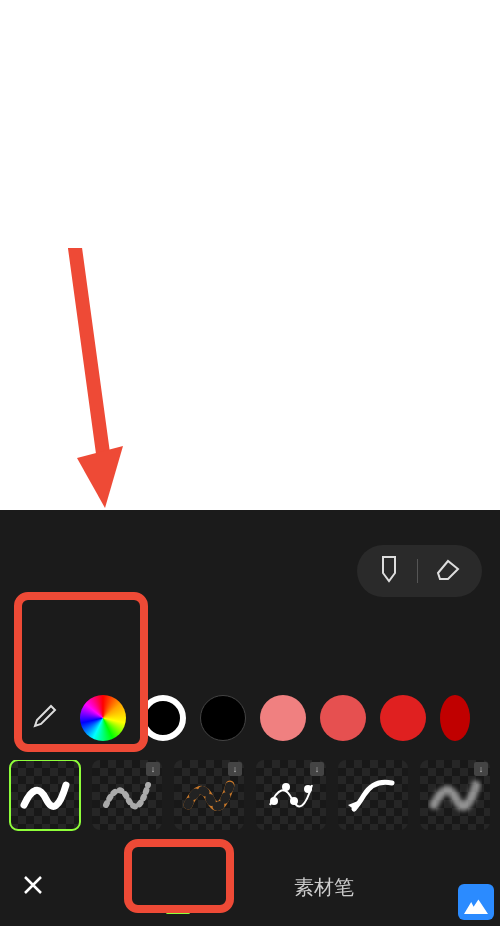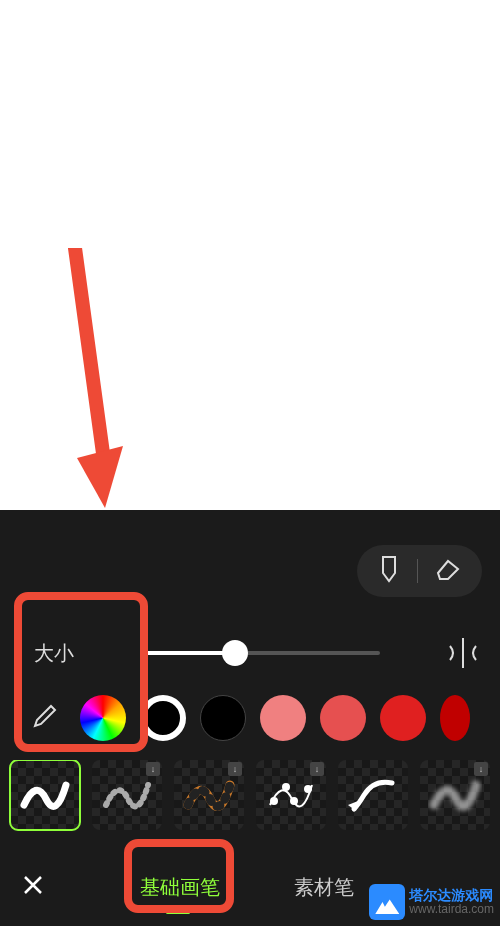--- a/index.html
+++ b/index.html
@@ -246,30 +246,20 @@
         </svg>
     </span>
     <div class="tool-sep"></div>
     <span>
       <svg width="28" height="24" viewBox="0 0 28 24">
           <path d="M4 16 L14 4 L24 12 L14 22 L6 22 Z" fill="none" stroke="#ddd" stroke-width="2"></path>
         </svg>
     </span>
   </div>
 
-  <div class="size-row">
-    <span class="size-label">大小</span>
-    <div class="slider-track"></div>
-    <div class="slider-thumb"></div>
-    <span class="mirror-icon">
-      <svg width="34" height="34" viewBox="0 0 34 34">
-          <path d="M17 2 V32 M4 10 Q10 17 4 24 M30 10 Q24 17 30 24" stroke="#ddd" stroke-width="2" fill="none"></path>
-        </svg>
-    </span>
-  </div>
 
   <div class="color-row">
     <span style="width:46px;height:46px;display:flex;align-items:center;justify-content:center;">
       <svg width="28" height="28" viewBox="0 0 28 28">
           <path d="M22 2 L26 6 L12 20 L6 22 L8 16 Z" fill="none" stroke="#ddd" stroke-width="2"></path>
         </svg>
     </span>
     <span class="swatch" style="background: conic-gradient(red,orange,yellow,lime,cyan,blue,magenta,red);"></span>
     <span class="swatch ring"></span>
     <span class="swatch" style="background:#000;border:1px solid #444;"></span>
@@ -321,29 +311,24 @@
         </svg>
     </div>
   </div>
 
   <div class="tab-row">
     <span class="close-x">
       <svg width="22" height="22" viewBox="0 0 22 22">
           <path d="M3 3 L19 19 M19 3 L3 19" stroke="#fff" stroke-width="2.5"></path>
         </svg>
     </span>
-    <span class="tab active" style="left:140px;">基础画笔</span>
     <span class="tab" style="left:294px;text-align:center;">素材笔</span>
     <div class="tab-underline"></div>
   </div>
 
 </div>
 
 <div class="hl-red hl1"></div>
 <div class="hl-red hl2"></div>
 
 <div class="watermark">
   <div class="wm-logo"></div>
-  <div class="wm-text">
-    <div class="wm-title">塔尔达游戏网</div>
-    <div>www.tairda.com</div>
-  </div>
 </div>
 
 </body></html>

